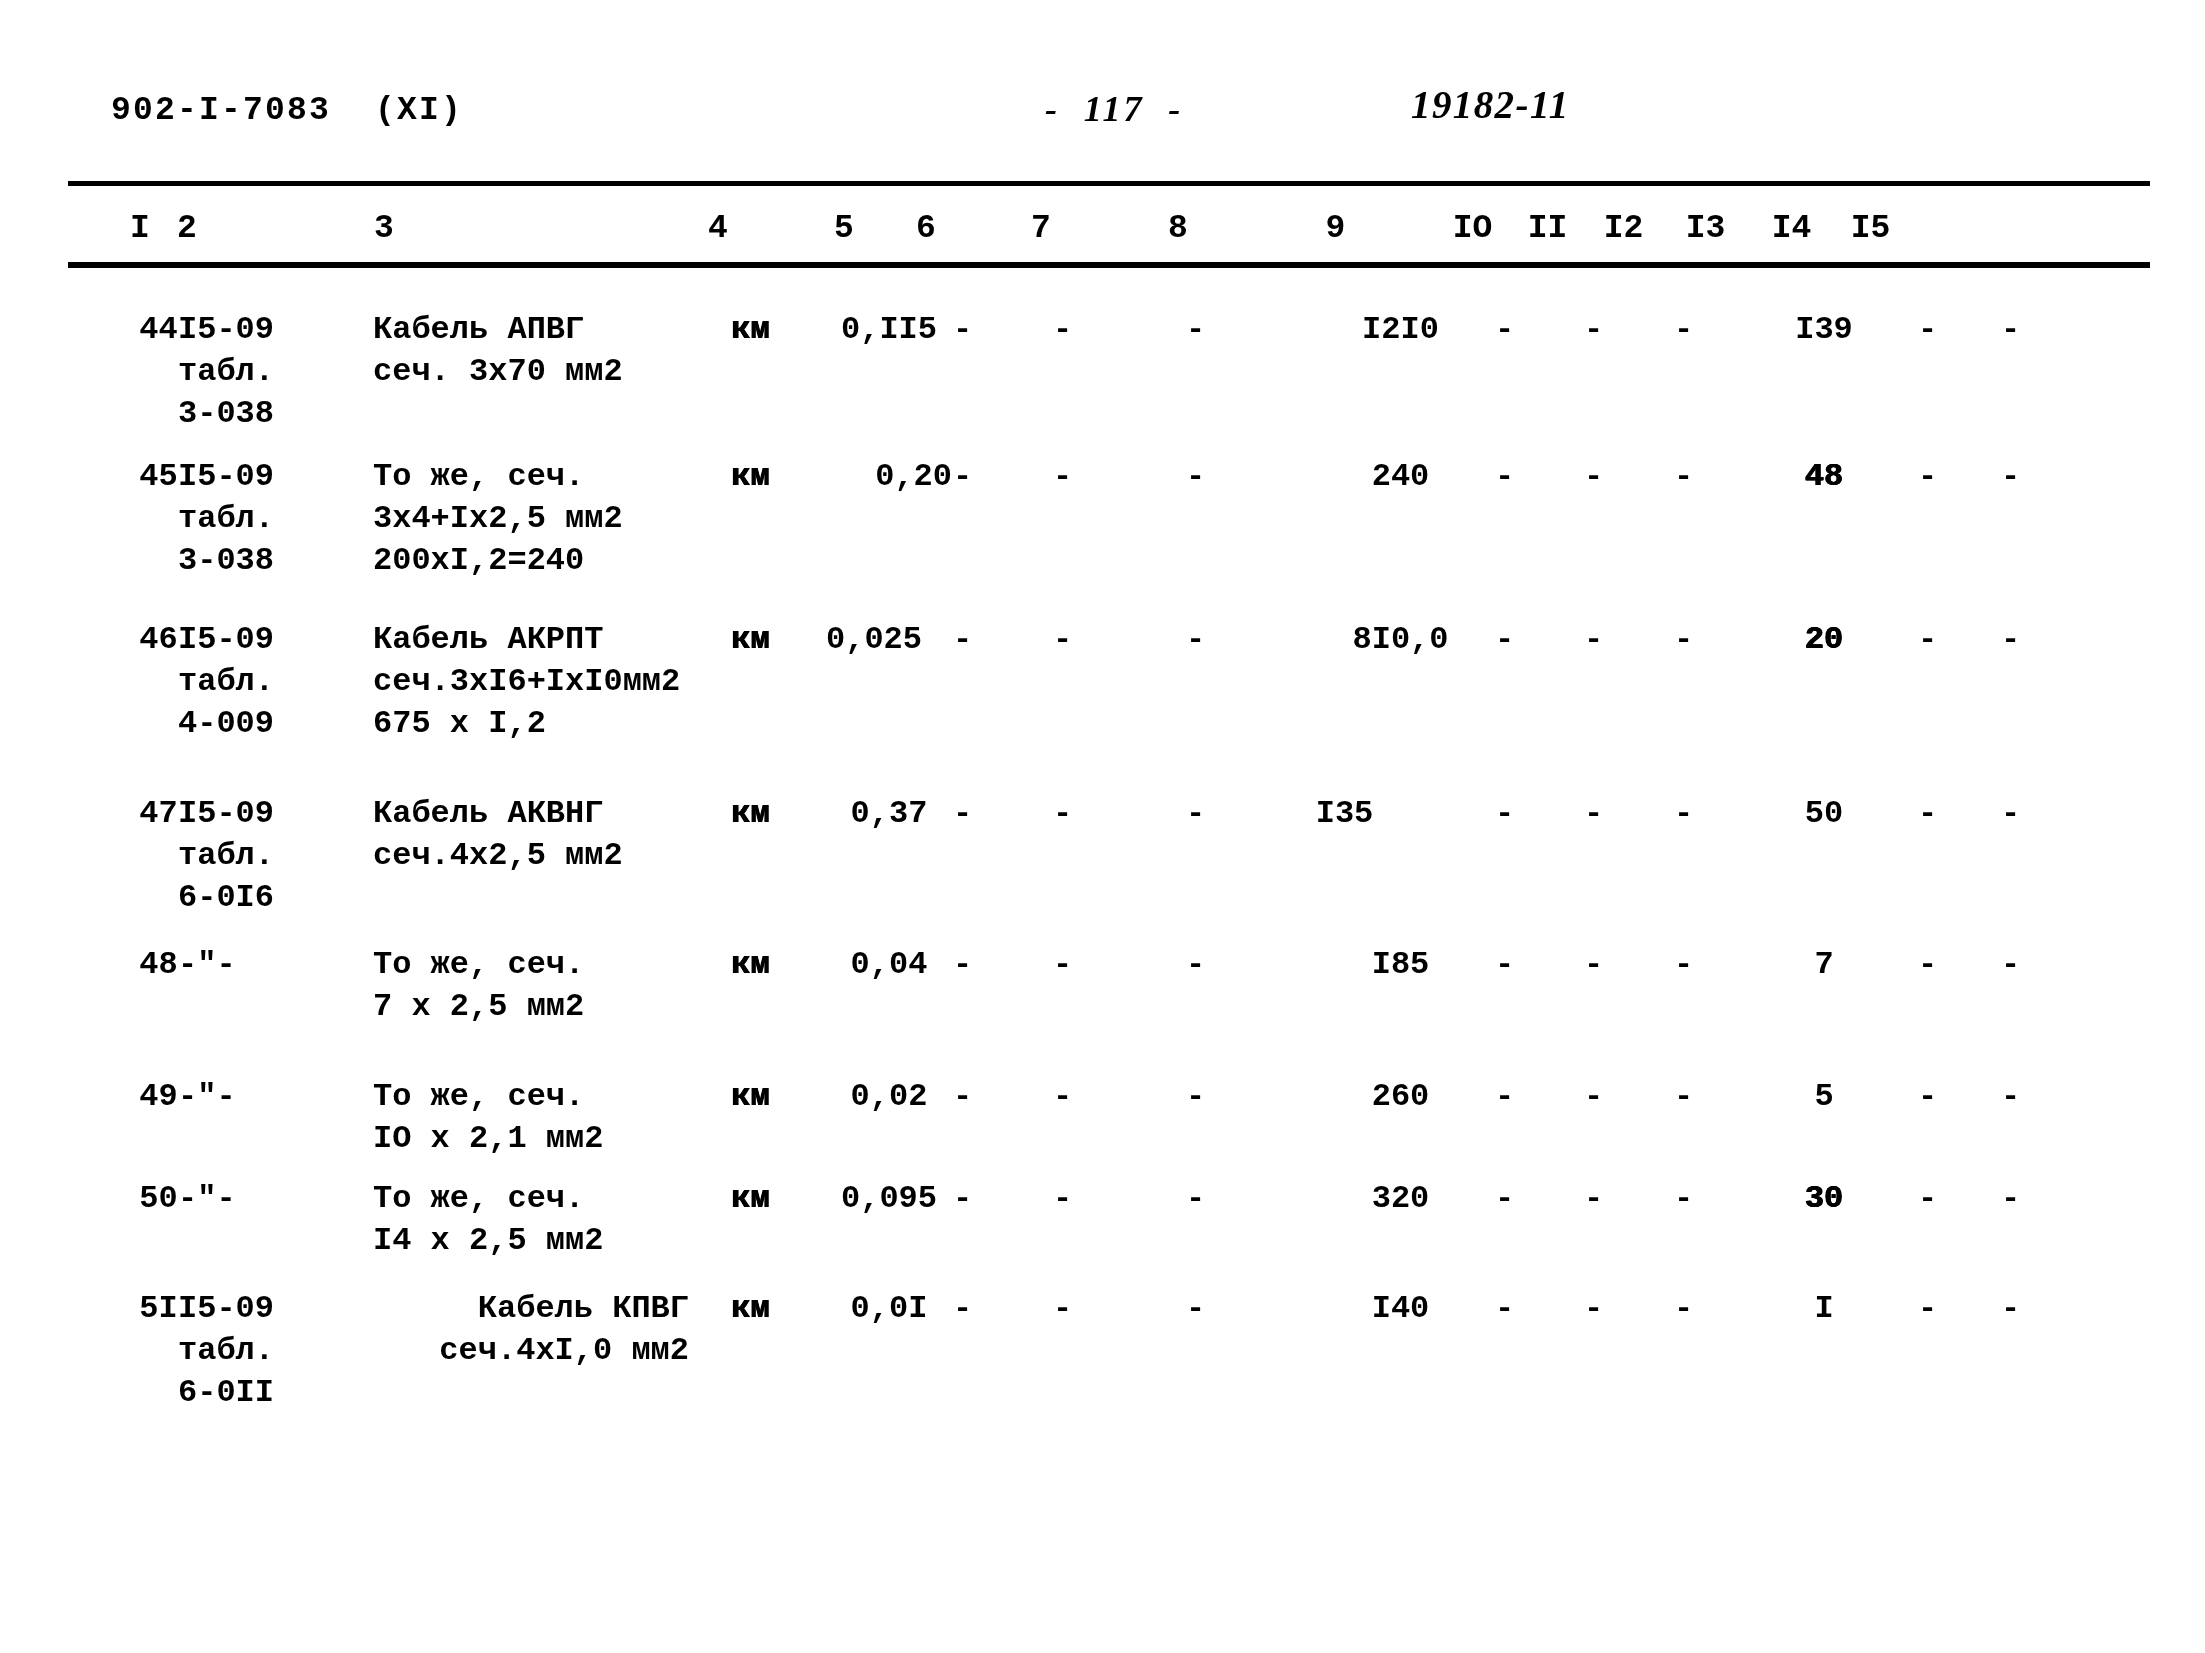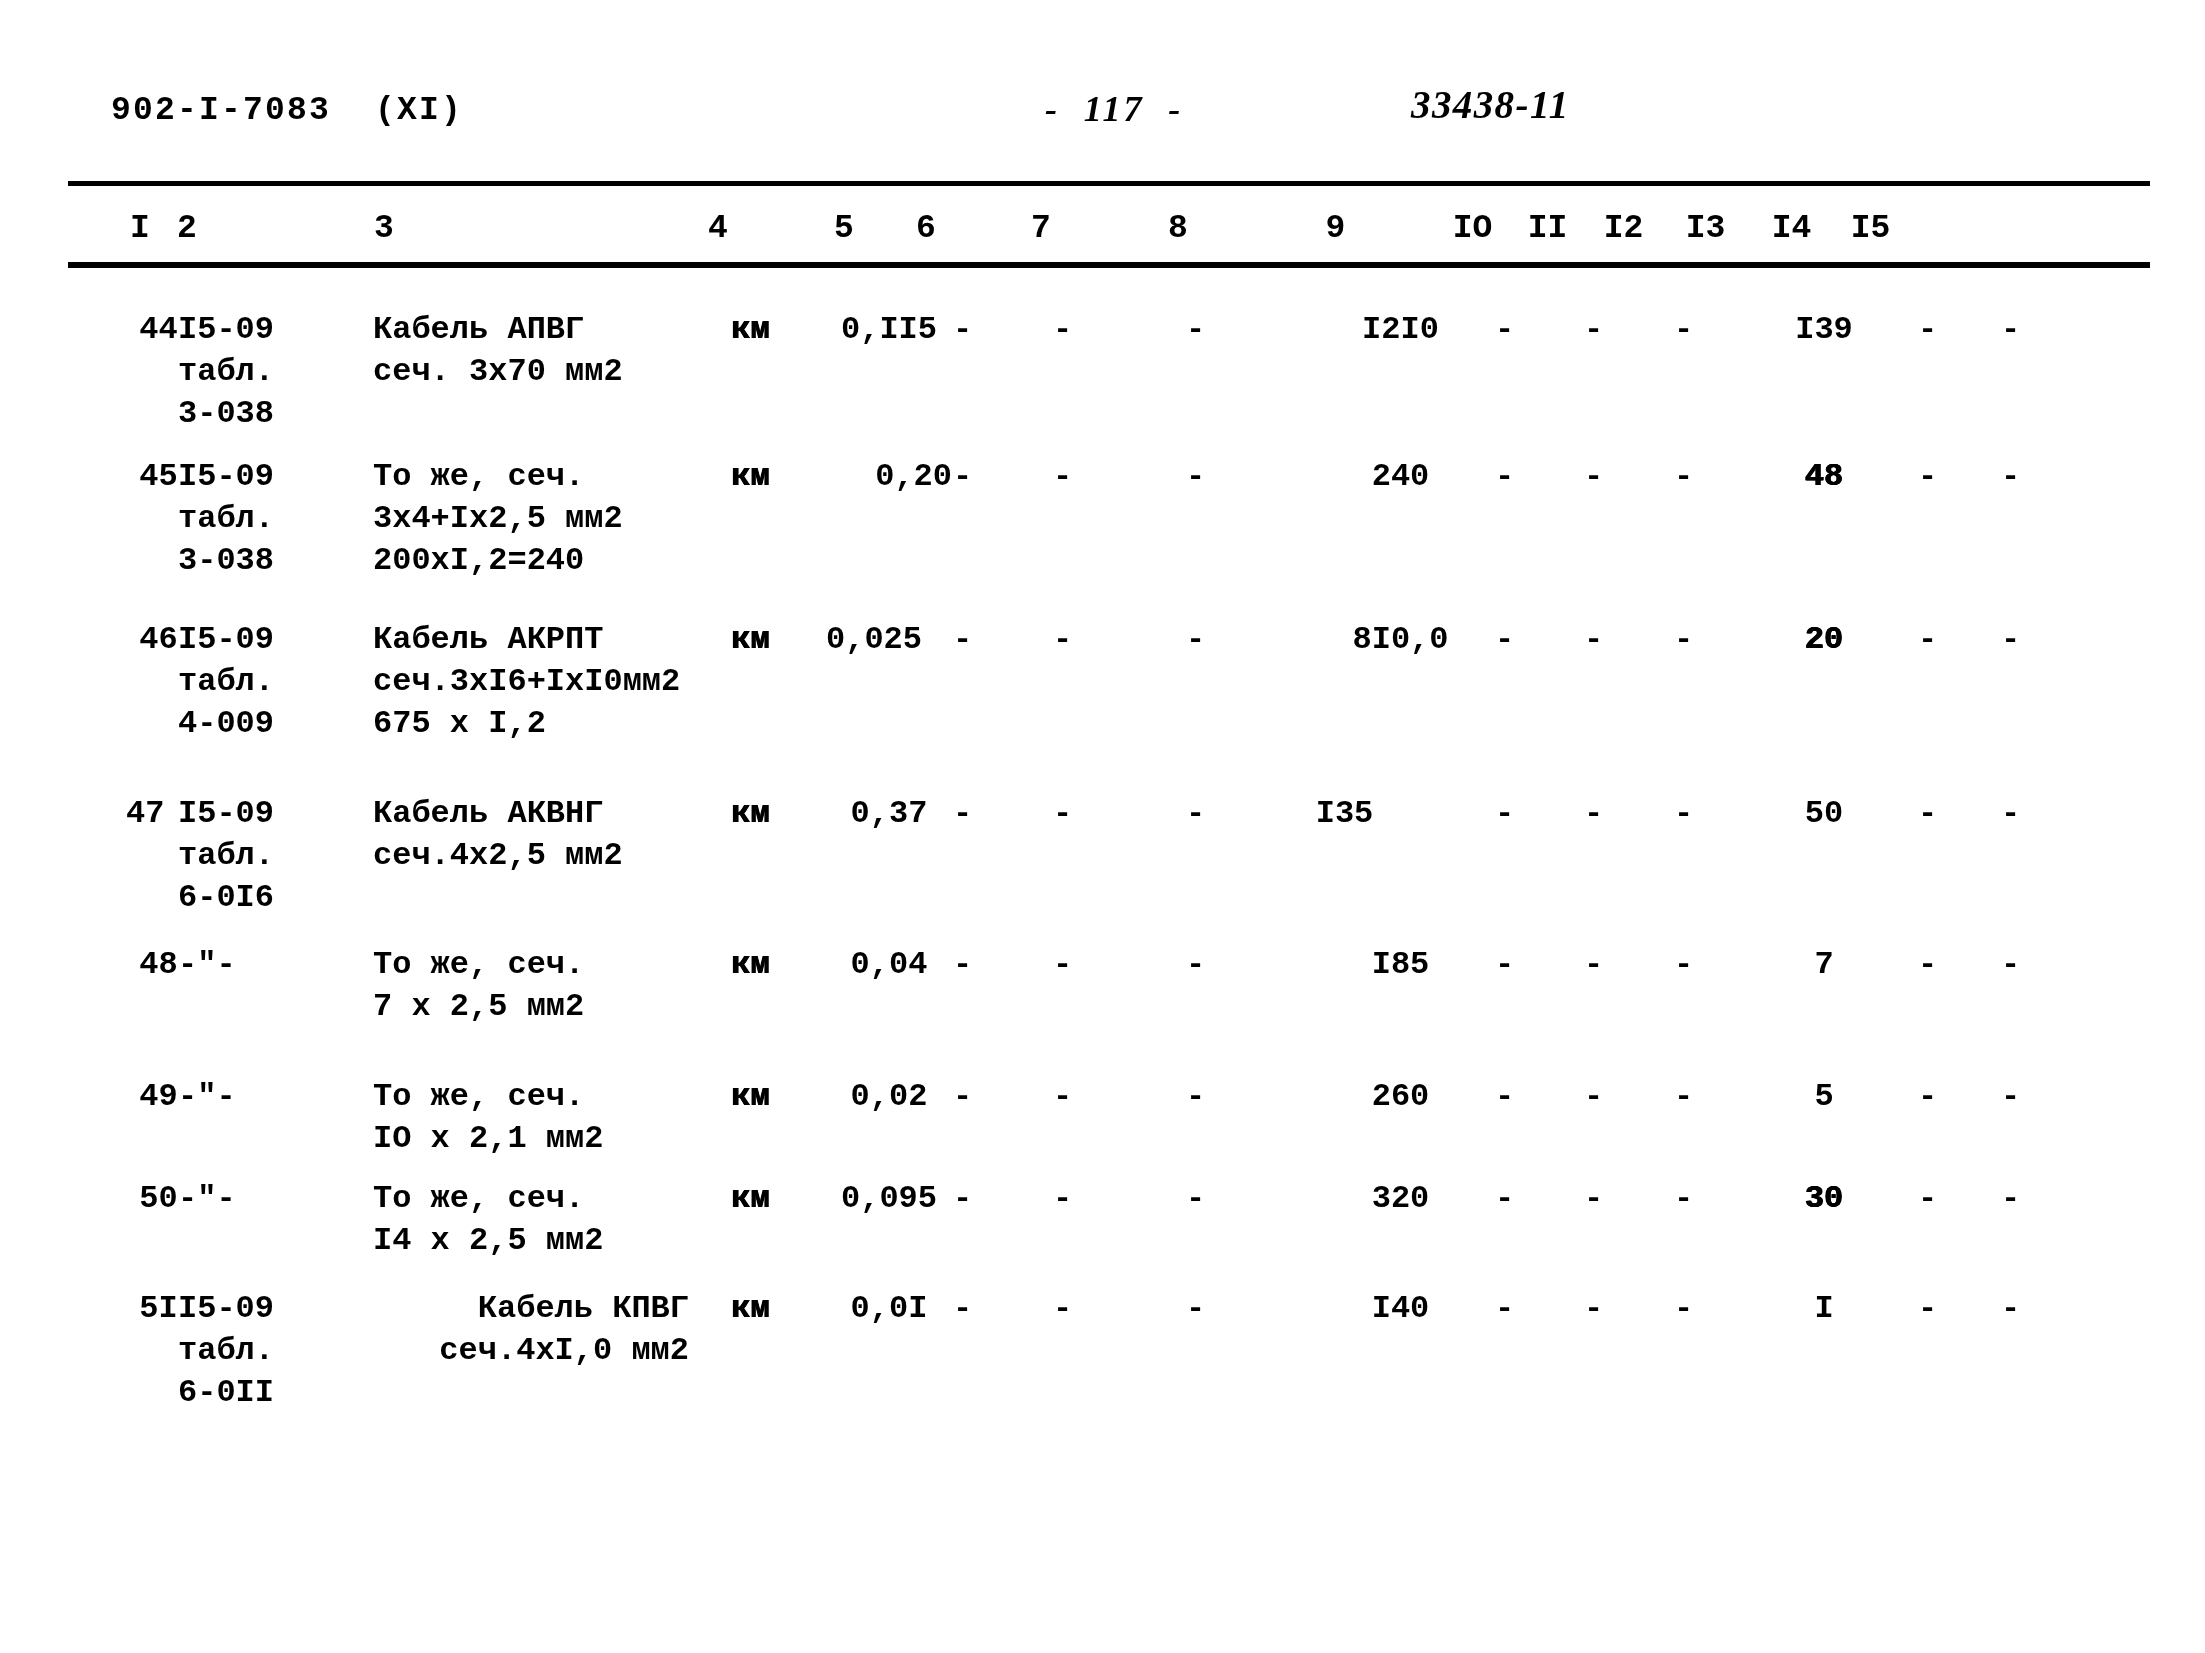--- a/index.html
+++ b/index.html
@@ -111,21 +111,21 @@
   .strong-ink { text-shadow: 0.6px 0 0 #000, -0.6px 0 0 #000, 0 0.4px 0 #000; }
 </style>
 </head>
 <body>
 
 <div class="page">
 
   <div class="header-row">
     <div class="doc-code">902-I-7083  (XI)</div>
     <div class="page-no hand">-  117  -</div>
-    <div class="stamp-no hand">33438-11</div>
+    <div class="stamp-no hand">19182-11</div>
   </div>
 
   <div class="rule top"></div>
   <div class="rule bottom"></div>
 
   <div class="table">
     <div class="colhead">
         <div class="ch" style="left: 115px; width: 50px;">I</div>
         <div class="ch" style="left: 162px; width: 50px;">2</div>
         <div class="ch" style="left: 359px; width: 50px;">3</div>
@@ -188,21 +188,21 @@
           <div class="cell num" style="left: 1167px; width: 57px; text-align: center;">-</div>
           <div class="cell num" style="left: 1325px; width: 151px; text-align: center;">8I0,0</div>
           <div class="cell num" style="left: 1476px; width: 57px; text-align: center;">-</div>
           <div class="cell num" style="left: 1565px; width: 57px; text-align: center;">-</div>
           <div class="cell num" style="left: 1655px; width: 57px; text-align: center;">-</div>
           <div class="cell num strong-ink" style="left: 1763px; width: 122px; text-align: center;">20</div>
           <div class="cell num" style="left: 1899px; width: 57px; text-align: center;">-</div>
           <div class="cell num" style="left: 1982px; width: 57px; text-align: center;">-</div>
         </div>
         <div class="row" style="top: 793px;">
-          <div class="cell num" style="left: 126px; width: 65px; text-align: left;">47</div>
+          <div class="cell num" style="left: 126px; width: 65px; text-align: center;">47</div>
           <div class="cell txt" style="left: 178px; width: 165px; text-align: left;"><div>I5-09</div><div>табл.</div><div>6-0I6</div></div>
           <div class="cell txt" style="left: 373px; width: 316px; text-align: left;"><div>Кабель АКВНГ</div><div>сеч.4х2,5 мм2</div></div>
           <div class="cell num strong-ink" style="left: 718px; width: 65px; text-align: center;">км</div>
           <div class="cell num" style="left: 826px; width: 126px; text-align: center;">0,37</div>
           <div class="cell num" style="left: 934px; width: 57px; text-align: center;">-</div>
           <div class="cell num" style="left: 1034px; width: 57px; text-align: center;">-</div>
           <div class="cell num" style="left: 1167px; width: 57px; text-align: center;">-</div>
           <div class="cell num" style="left: 1269px; width: 151px; text-align: center;">I35</div>
           <div class="cell num" style="left: 1476px; width: 57px; text-align: center;">-</div>
           <div class="cell num" style="left: 1565px; width: 57px; text-align: center;">-</div>

